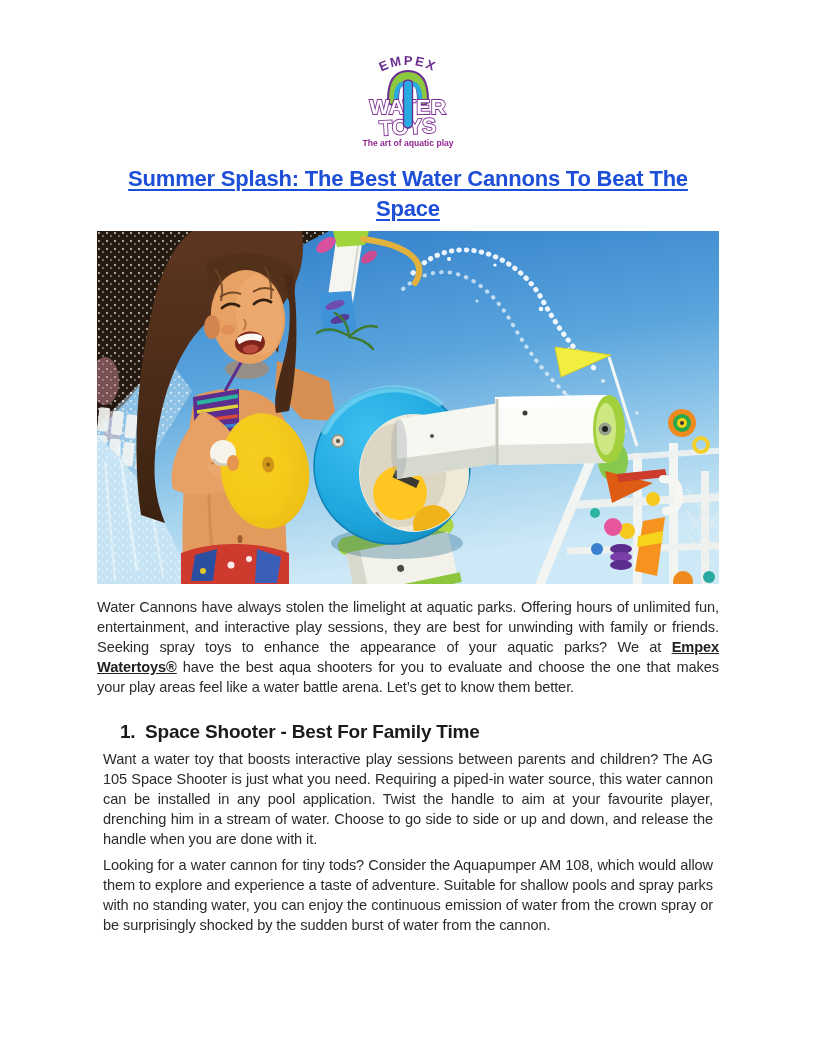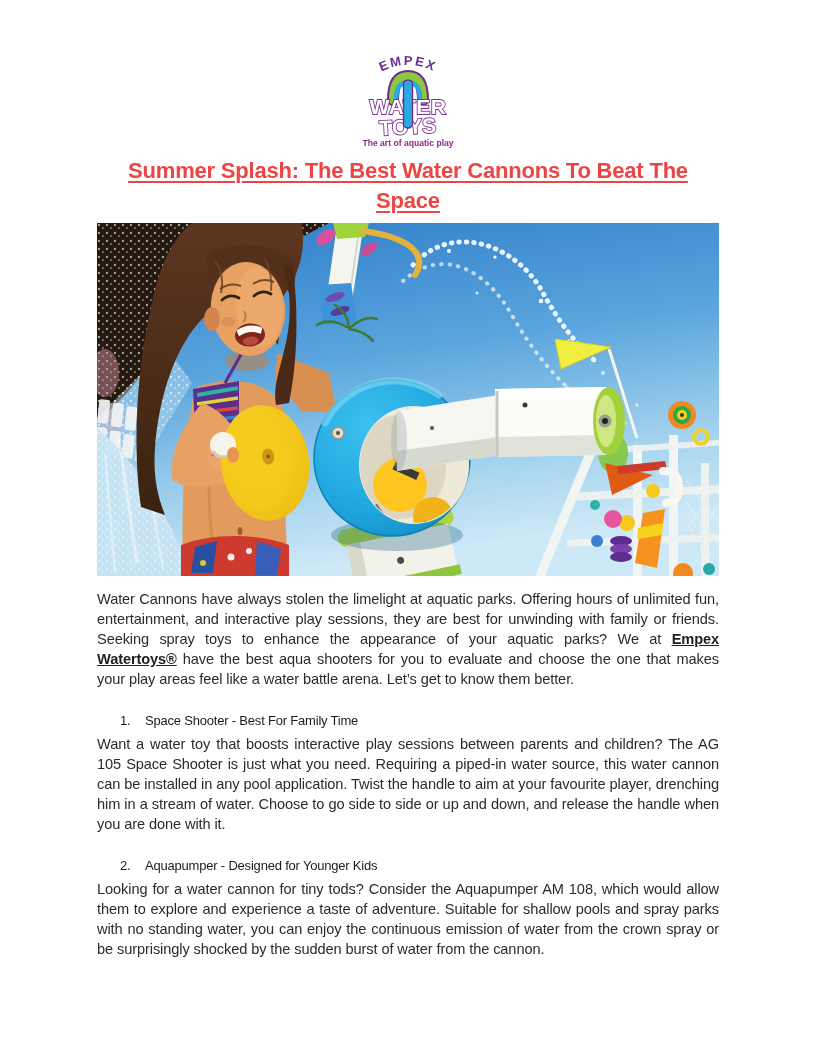--- a/index.html
+++ b/index.html
@@ -4,40 +4,40 @@
 <style>
   html,body{margin:0;padding:0;}
   body{
     width:816px;height:1056px;background:#ffffff;
     font-family:"Liberation Sans", sans-serif;color:#262626;
     overflow:hidden;
   }
   .content{width:622px;margin:0 auto;}
   .logo-wrap{width:112px;margin:50px auto 0;}
   .doc-title{
-    margin:4px 0 0;font-size:22px;font-weight:bold;line-height:30px;
-    text-align:center;color:#ef4444;letter-spacing:-0.2px;
+    margin:12px 0 0;font-size:22px;font-weight:bold;line-height:30px;
+    text-align:center;color:#1d4ed8;letter-spacing:-0.2px;
   }
   .doc-title .tline{
     text-decoration:underline;text-decoration-thickness:2px;text-underline-offset:3px;
     display:inline;
   }
   .hero{display:block;margin-top:7px;width:622px;height:353px;background:#9cc8e8;}
   .intro{
     margin:13px 0 16px;font-size:14.6px;line-height:20px;text-align:justify;
     color:#2b2b2b;letter-spacing:-0.1px;
   }
   .brand-link{font-weight:bold;text-decoration:underline;color:#1f1f1f;cursor:pointer;}
   .sec-heading{
-    margin:24px 0 6px;font-size:13px;font-weight:normal;color:#1b1b1b;
+    margin:24px 0 6px;font-size:19px;font-weight:bold;color:#1b1b1b;
     padding-left:23px;letter-spacing:-0.2px;
   }
   .sec-num{display:inline-block;min-width:25px;}
   .sec-body{
-    margin:0;font-size:14.6px;line-height:20px;text-align:justify;
+    margin:6px;font-size:14.6px;line-height:20px;text-align:justify;
     color:#2b2b2b;letter-spacing:-0.1px;
   }
 </style>
 </head>
 <body>
 
 <div class="content">
 
   <div class="logo-wrap">
     <svg width="112" height="98" viewBox="0 0 112 98">
@@ -324,18 +324,15 @@
     </g>
   </svg>
 
   <p class="intro"><span>Water Cannons have always stolen the limelight at aquatic parks. Offering hours of unlimited fun, entertainment, and interactive play sessions, they are best for unwinding with family or friends. Seeking spray toys to enhance the appearance of your aquatic parks?  We at </span><span class="brand-link">Empex Watertoys®</span><span> have the best aqua shooters for you to evaluate and choose the one that makes your play areas feel like a water battle arena.  Let’s get to know them better.</span></p>
 
   <h2 class="sec-heading">
     <span class="sec-num">1.</span><span>Space Shooter - Best For Family Time</span>
   </h2>
   <p class="sec-body">Want a water toy that boosts interactive play sessions between parents and children? The AG 105 Space Shooter is just what you need. Requiring a piped-in water source, this water cannon can be installed in any pool application. Twist the handle to aim at your favourite player, drenching him in a stream of water. Choose to go side to side or up and down, and release the handle when you are done with it.</p>
 
-  <h2 class="sec-heading">
-    <span class="sec-num">2.</span><span>Aquapumper - Designed for Younger Kids</span>
-  </h2>
   <p class="sec-body">Looking for a water cannon for tiny tods? Consider the Aquapumper AM 108, which would allow them to explore and experience a taste of adventure.  Suitable for shallow pools and spray parks with no standing water, you can enjoy the continuous emission of water from the crown spray or be surprisingly shocked by the sudden burst of water from the cannon.</p>
 
 </div>
 
 </body></html>

